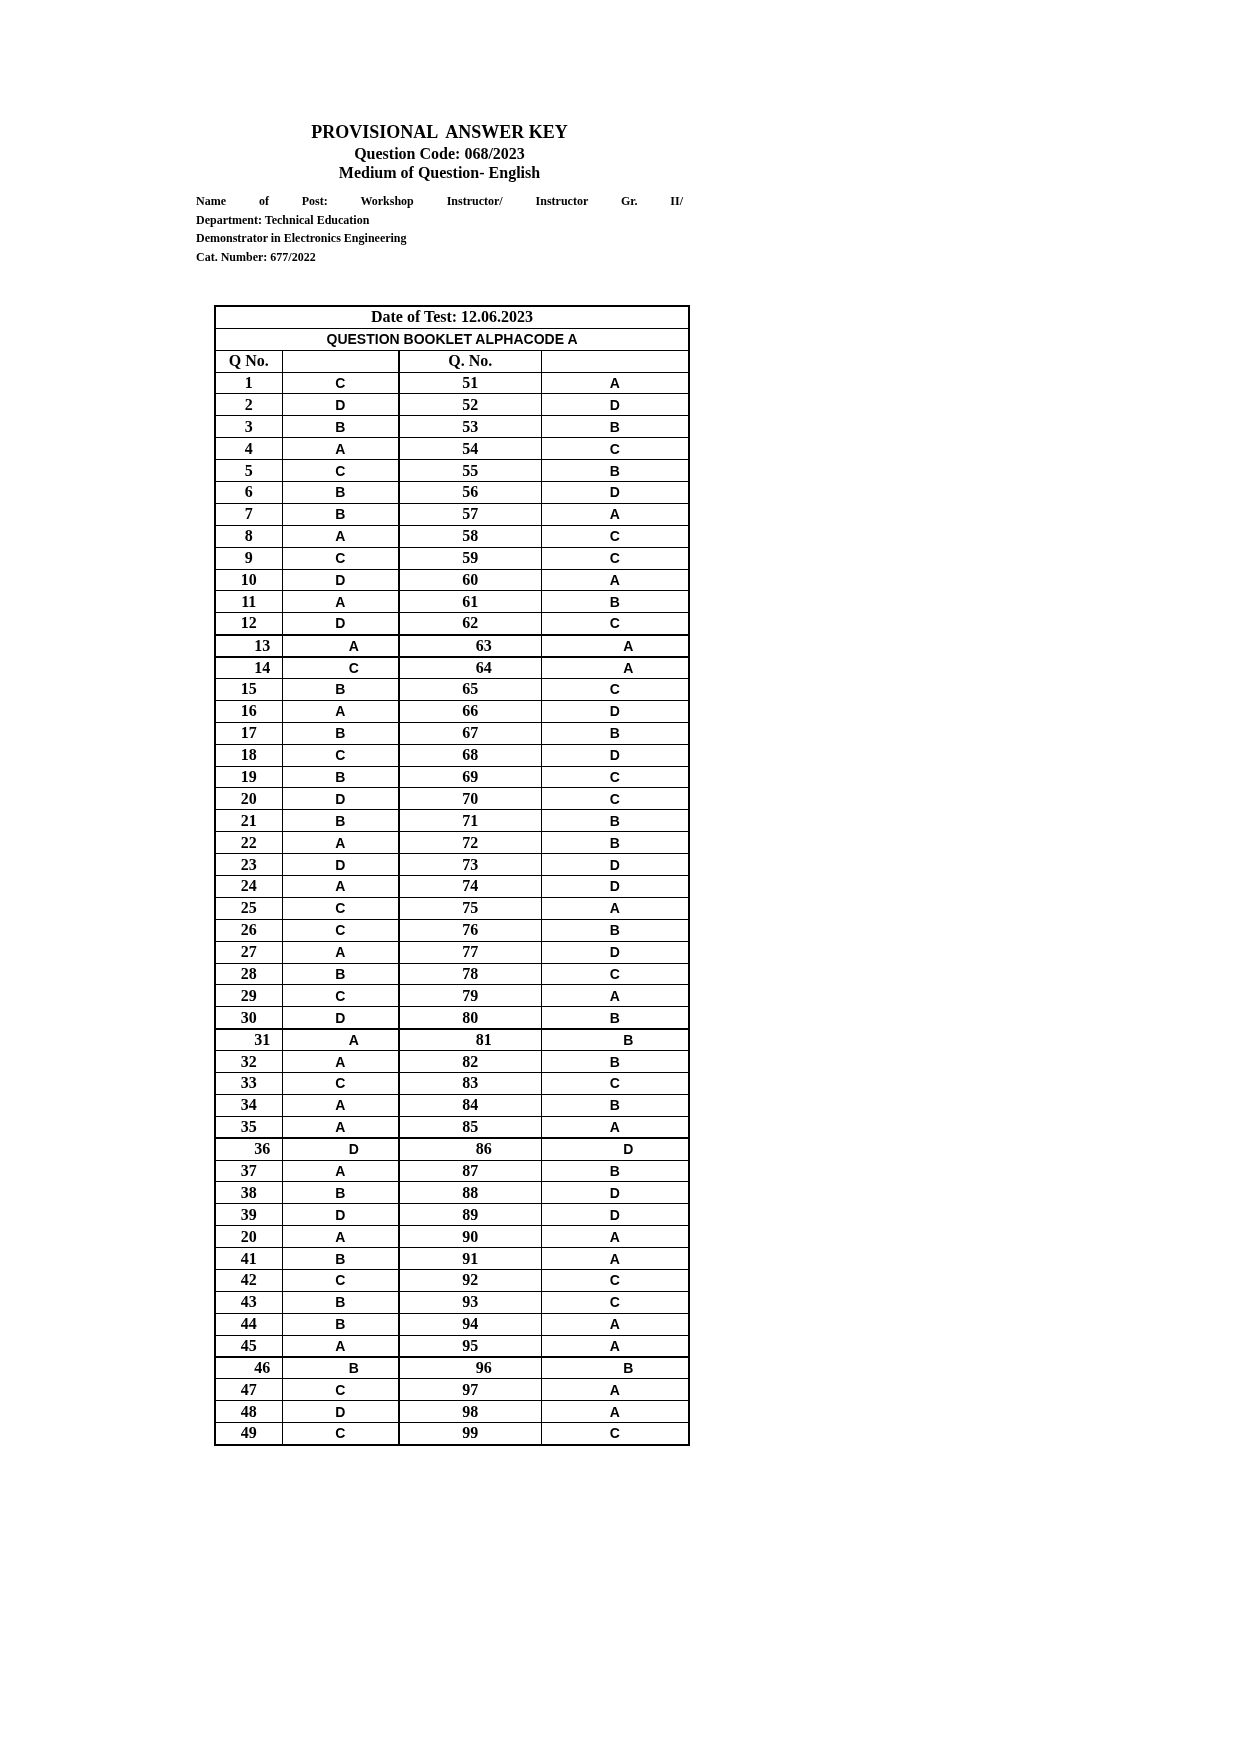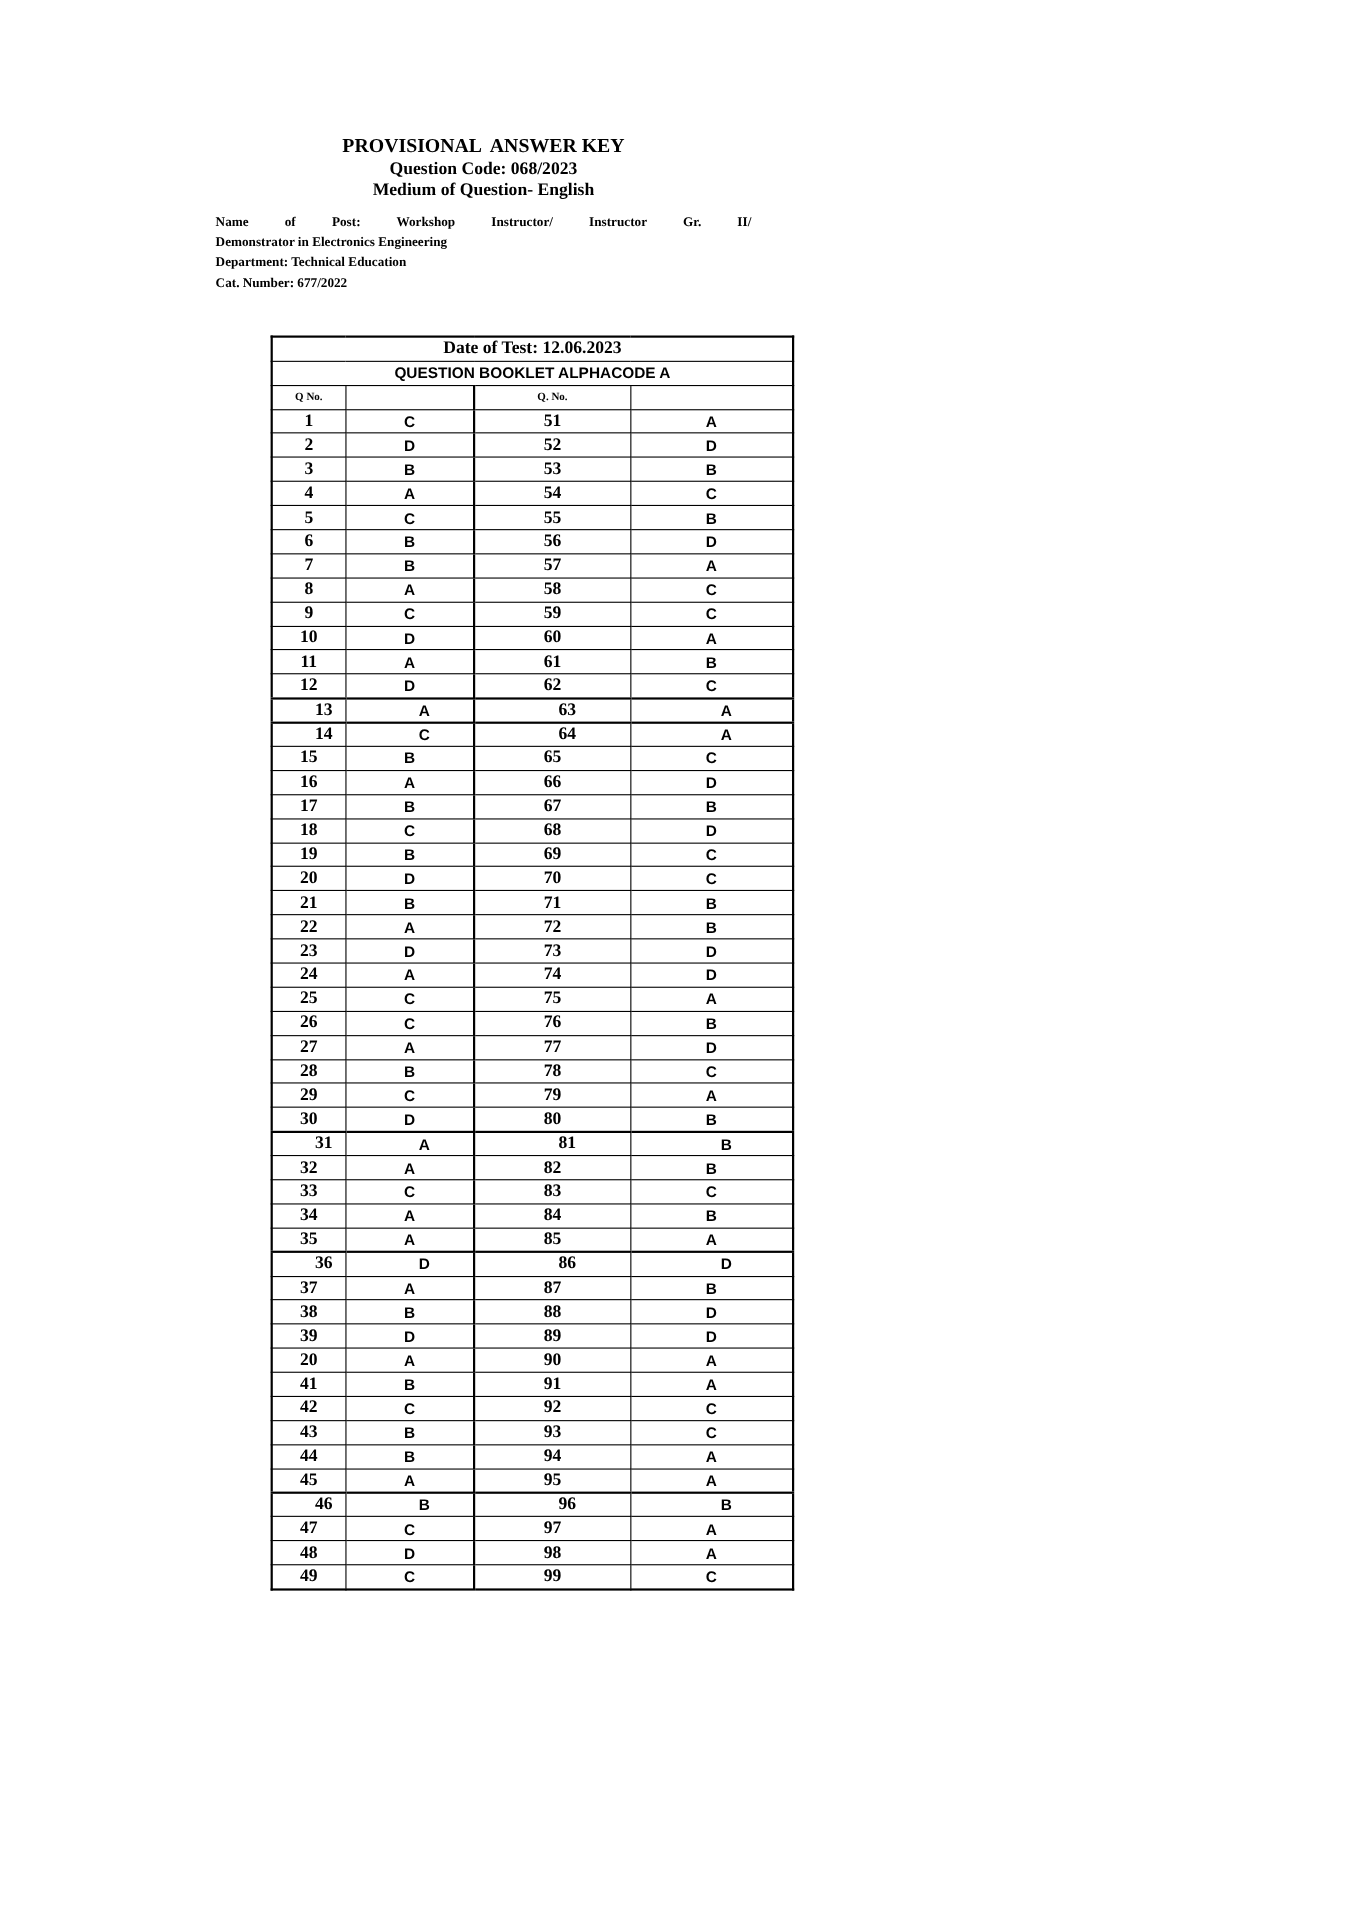--- a/index.html
+++ b/index.html
@@ -52,21 +52,20 @@
     text-align-last: justify;
   }
   table.answer-key {
     position: absolute;
     left: 214px;
     top: 305px;
     width: 474px;
     border-collapse: collapse;
     table-layout: fixed;
     border: 2px solid #000000;
-    margin-left: 32px;
   }
   table.answer-key th,
   table.answer-key td {
     border: 1px solid #000000;
     padding: 0;
     margin: 0;
     text-align: center;
     vertical-align: middle;
     overflow: hidden;
   }
@@ -87,21 +86,21 @@
     font-size: 16px;
   }
   .alphacode-row th {
     font-family: "Liberation Sans", sans-serif;
     font-weight: bold;
     font-size: 14px;
   }
   .colhead-row th {
     font-family: "Liberation Serif", serif;
     font-weight: bold;
-    font-size: 10px;
+    font-size: 16px;
   }
   td.serif-cell {
     font-family: "Liberation Serif", serif;
     font-weight: bold;
     font-size: 16px;
   }
   td.sans-cell {
     font-family: "Liberation Sans", sans-serif;
     font-weight: bold;
     font-size: 14px;
@@ -114,22 +113,22 @@
 <div class="page">
 
   <div class="titles">
     <div class="title-main">PROVISIONAL  ANSWER KEY</div>
     <div class="title-sub">Question Code: 068/2023</div>
     <div class="title-sub">Medium of Question- English</div>
   </div>
 
   <div class="post-block">
     <div class="justify-line">Name of Post: Workshop Instructor/ Instructor Gr. II/</div>
+    <div>Department: Technical Education</div>
     <div>Demonstrator in Electronics Engineering</div>
-    <div>Department: Technical Education</div>
     <div>Cat. Number: 677/2022</div>
   </div>
 
   <table class="answer-key">
     <colgroup>
       <col class="col-qno-left">
       <col class="col-ans-left">
       <col class="col-qno-right">
       <col class="col-ans-right">
     </colgroup>

